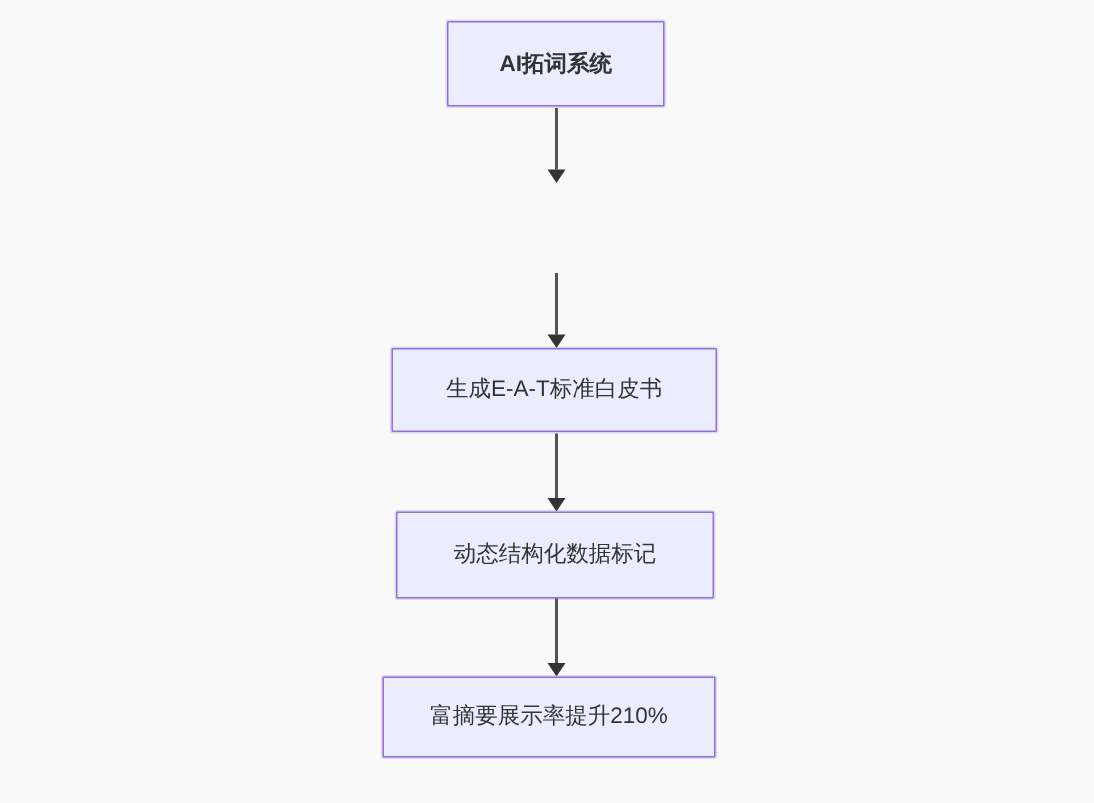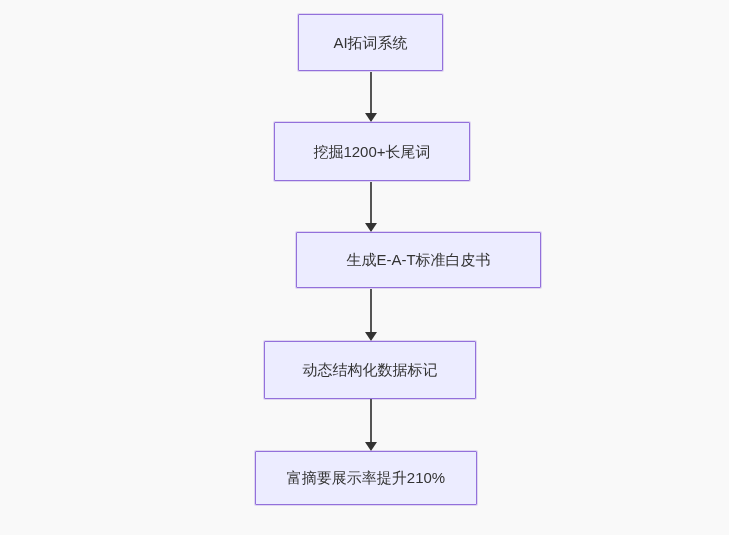--- a/index.html
+++ b/index.html
@@ -24,23 +24,23 @@
     border-radius: 1px;
     display: flex;
     align-items: center;
     justify-content: center;
     color: #333333;
     font-size: 15px;
     line-height: 1.2;
     text-align: center;
     box-shadow: 0 0 0 1px rgba(147,112,219,0.25);
   }
-  .node-1 { left: 298px; top: 14px;  width: 145px; height: 57px; }
+  .node-1 { left: 298px; top: 14px;  width: 145px; height: 57px; font-weight: bold; }
   .node-2 { left: 274px; top: 122px; width: 196px; height: 59px; }
-  .node-3 { left: 261px; top: 232px; width: 245px; height: 56px; margin-left: 35px; }
+  .node-3 { left: 261px; top: 232px; width: 217px; height: 56px; }
   .node-4 { left: 264px; top: 341px; width: 212px; height: 58px; }
   .node-5 { left: 255px; top: 451px; width: 222px; height: 54px; }
 
   .edge {
     position: absolute;
     left: 364px;
     width: 13px;
     display: flex;
     flex-direction: column;
     align-items: center;
@@ -69,23 +69,20 @@
 
   <div class="node node-1">
     <span>AI拓词系统</span>
   </div>
 
   <div class="edge edge-1">
     <div class="line"></div>
     <div class="arrowhead"></div>
   </div>
 
-  <div class="node node-2">
-    <span>挖掘1200+长尾词</span>
-  </div>
 
   <div class="edge edge-2">
     <div class="line"></div>
     <div class="arrowhead"></div>
   </div>
 
   <div class="node node-3">
     <span>生成E-A-T标准白皮书</span>
   </div>
 

